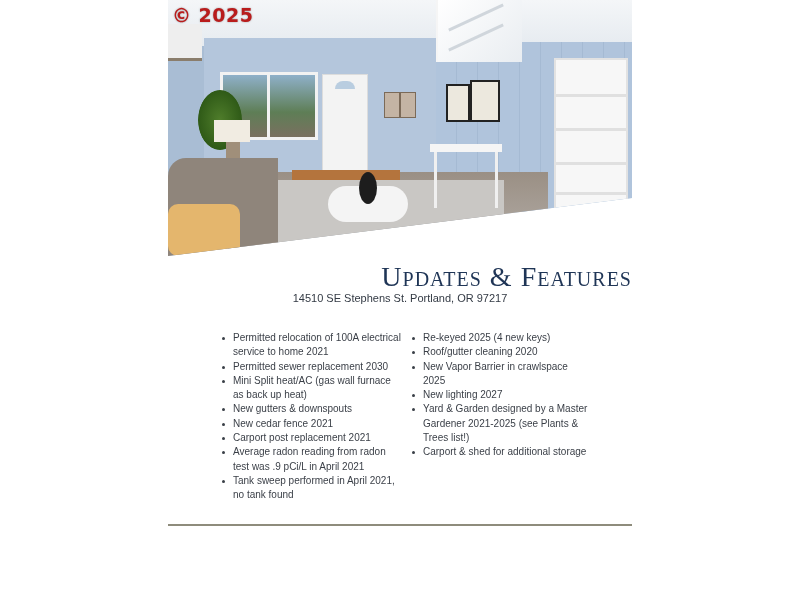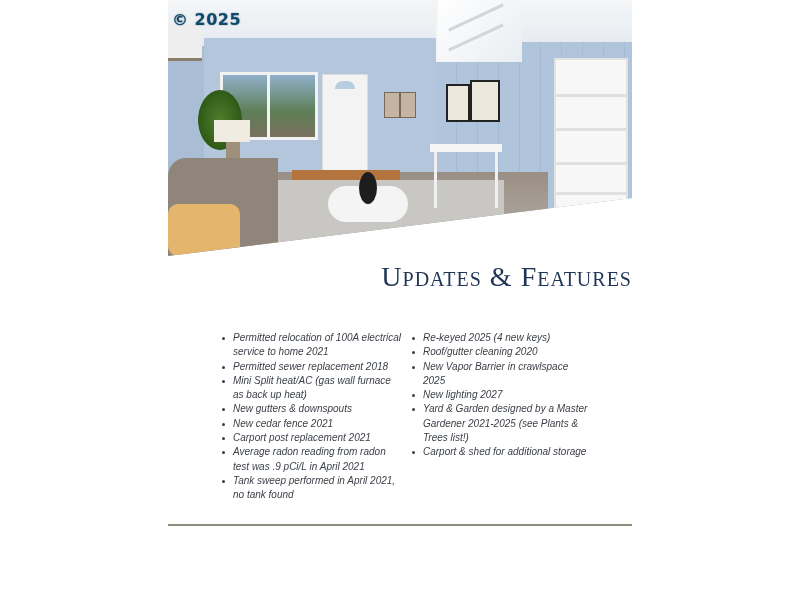--- a/index.html
+++ b/index.html
@@ -45,41 +45,41 @@
     .rug { position:absolute; left:96px; top:180px; width:240px; height:70px; background:#c9c7c4; }
     .woodfloor { position:absolute; left:124px; top:170px; width:108px; height:20px; background:#b4743d; }
     .table { position:absolute; left:160px; top:186px; width:80px; height:36px; border-radius:40px; background:#f4f4f4; }
     .vase { position:absolute; left:191px; top:172px; width:18px; height:32px; border-radius:50%; background:#1d1d1d; }
     .sofa { position:absolute; left:0; top:158px; width:110px; height:100px; background:#8f857b; border-radius:18px 0 0 0; }
     .pillow { position:absolute; left:0; top:204px; width:72px; height:52px; background:#e4b66d; border-radius:10px; }
     .lamp-shade { position:absolute; left:46px; top:120px; width:36px; height:22px; background:#f1ece2; }
     .lamp-base { position:absolute; left:58px; top:142px; width:14px; height:34px; background:#a08f7a; }
     .plant { position:absolute; left:30px; top:90px; width:44px; height:60px; border-radius:50%; background:radial-gradient(#4f7d2b,#2f5a17 70%,transparent 72%); }
     .copyright {
-      position:absolute; left:4px; top:10px; color:#0c4a6e; font-weight:bold;
-      font-size:16px; letter-spacing:0.5px; text-shadow:0 0 2px rgba(0,0,0,0.35);
+      position:absolute; left:4px; top:4px; color:#b91c1c; font-weight:bold;
+      font-size:19px; letter-spacing:0.5px; text-shadow:0 0 2px rgba(0,0,0,0.35);
       font-family:"DejaVu Sans", sans-serif;
     }
     
     .title {
       position:absolute; left:0; top:262px; width:464px; text-align:right;
       font-family:"Liberation Serif", serif; font-variant:small-caps;
       color:#1f3556; font-size:28px; letter-spacing:1px; line-height:30px;
     }
     .address {
       position:absolute; left:0; top:291px; width:464px; text-align:center;
       color:#333a44; font-size:11px; line-height:14px;
     }
     .col {
       position:absolute; top:331px; margin:0; padding:0; list-style:none;
       color:#3a3f47; font-size:10px; line-height:14.3px;
     }
     .col.left { left:54px; width:180px; }
     .col.right { left:244px; width:180px; }
-    .col li { position:relative; padding-left:11px;font-style:italic; }
+    .col li { position:relative; padding-left:11px; }
     .col li .bullet {
       position:absolute; left:0; top:6px; width:3px; height:3px; border-radius:50%; background:#3a3f47;
     }
     .rule {
       position:absolute; left:0; top:524px; width:464px; height:2px; background:#8e8c7c;
     }
   </style>
 </head>
 <body>
 
@@ -112,24 +112,25 @@
     <div class="vase"></div>
     <div class="plant"></div>
     <div class="lamp-shade"></div>
     <div class="lamp-base"></div>
     <div class="sofa"></div>
     <div class="pillow"></div>
     <div class="copyright">© 2025</div>
   </div>
 
   <div class="title">Updates &amp; Features</div>
+  <div class="address">14510 SE Stephens St. Portland, OR 97217</div>
 
   <ul class="col left">
     <li><span class="bullet"></span><span>Permitted relocation of 100A electrical service to home 2021</span></li>
-    <li><span class="bullet"></span><span>Permitted sewer replacement 2018</span></li>
+    <li><span class="bullet"></span><span>Permitted sewer replacement 2030</span></li>
     <li><span class="bullet"></span><span>Mini Split heat/AC (gas wall furnace as back up heat)</span></li>
     <li><span class="bullet"></span><span>New gutters &amp; downspouts</span></li>
     <li><span class="bullet"></span><span>New cedar fence 2021</span></li>
     <li><span class="bullet"></span><span>Carport post replacement 2021</span></li>
     <li><span class="bullet"></span><span>Average radon reading from radon test was .9 pCi/L in April 2021</span></li>
     <li><span class="bullet"></span><span>Tank sweep performed in April 2021, no tank found</span></li>
   </ul>
 
   <ul class="col right">
     <li><span class="bullet"></span><span>Re-keyed 2025 (4 new keys)</span></li>

